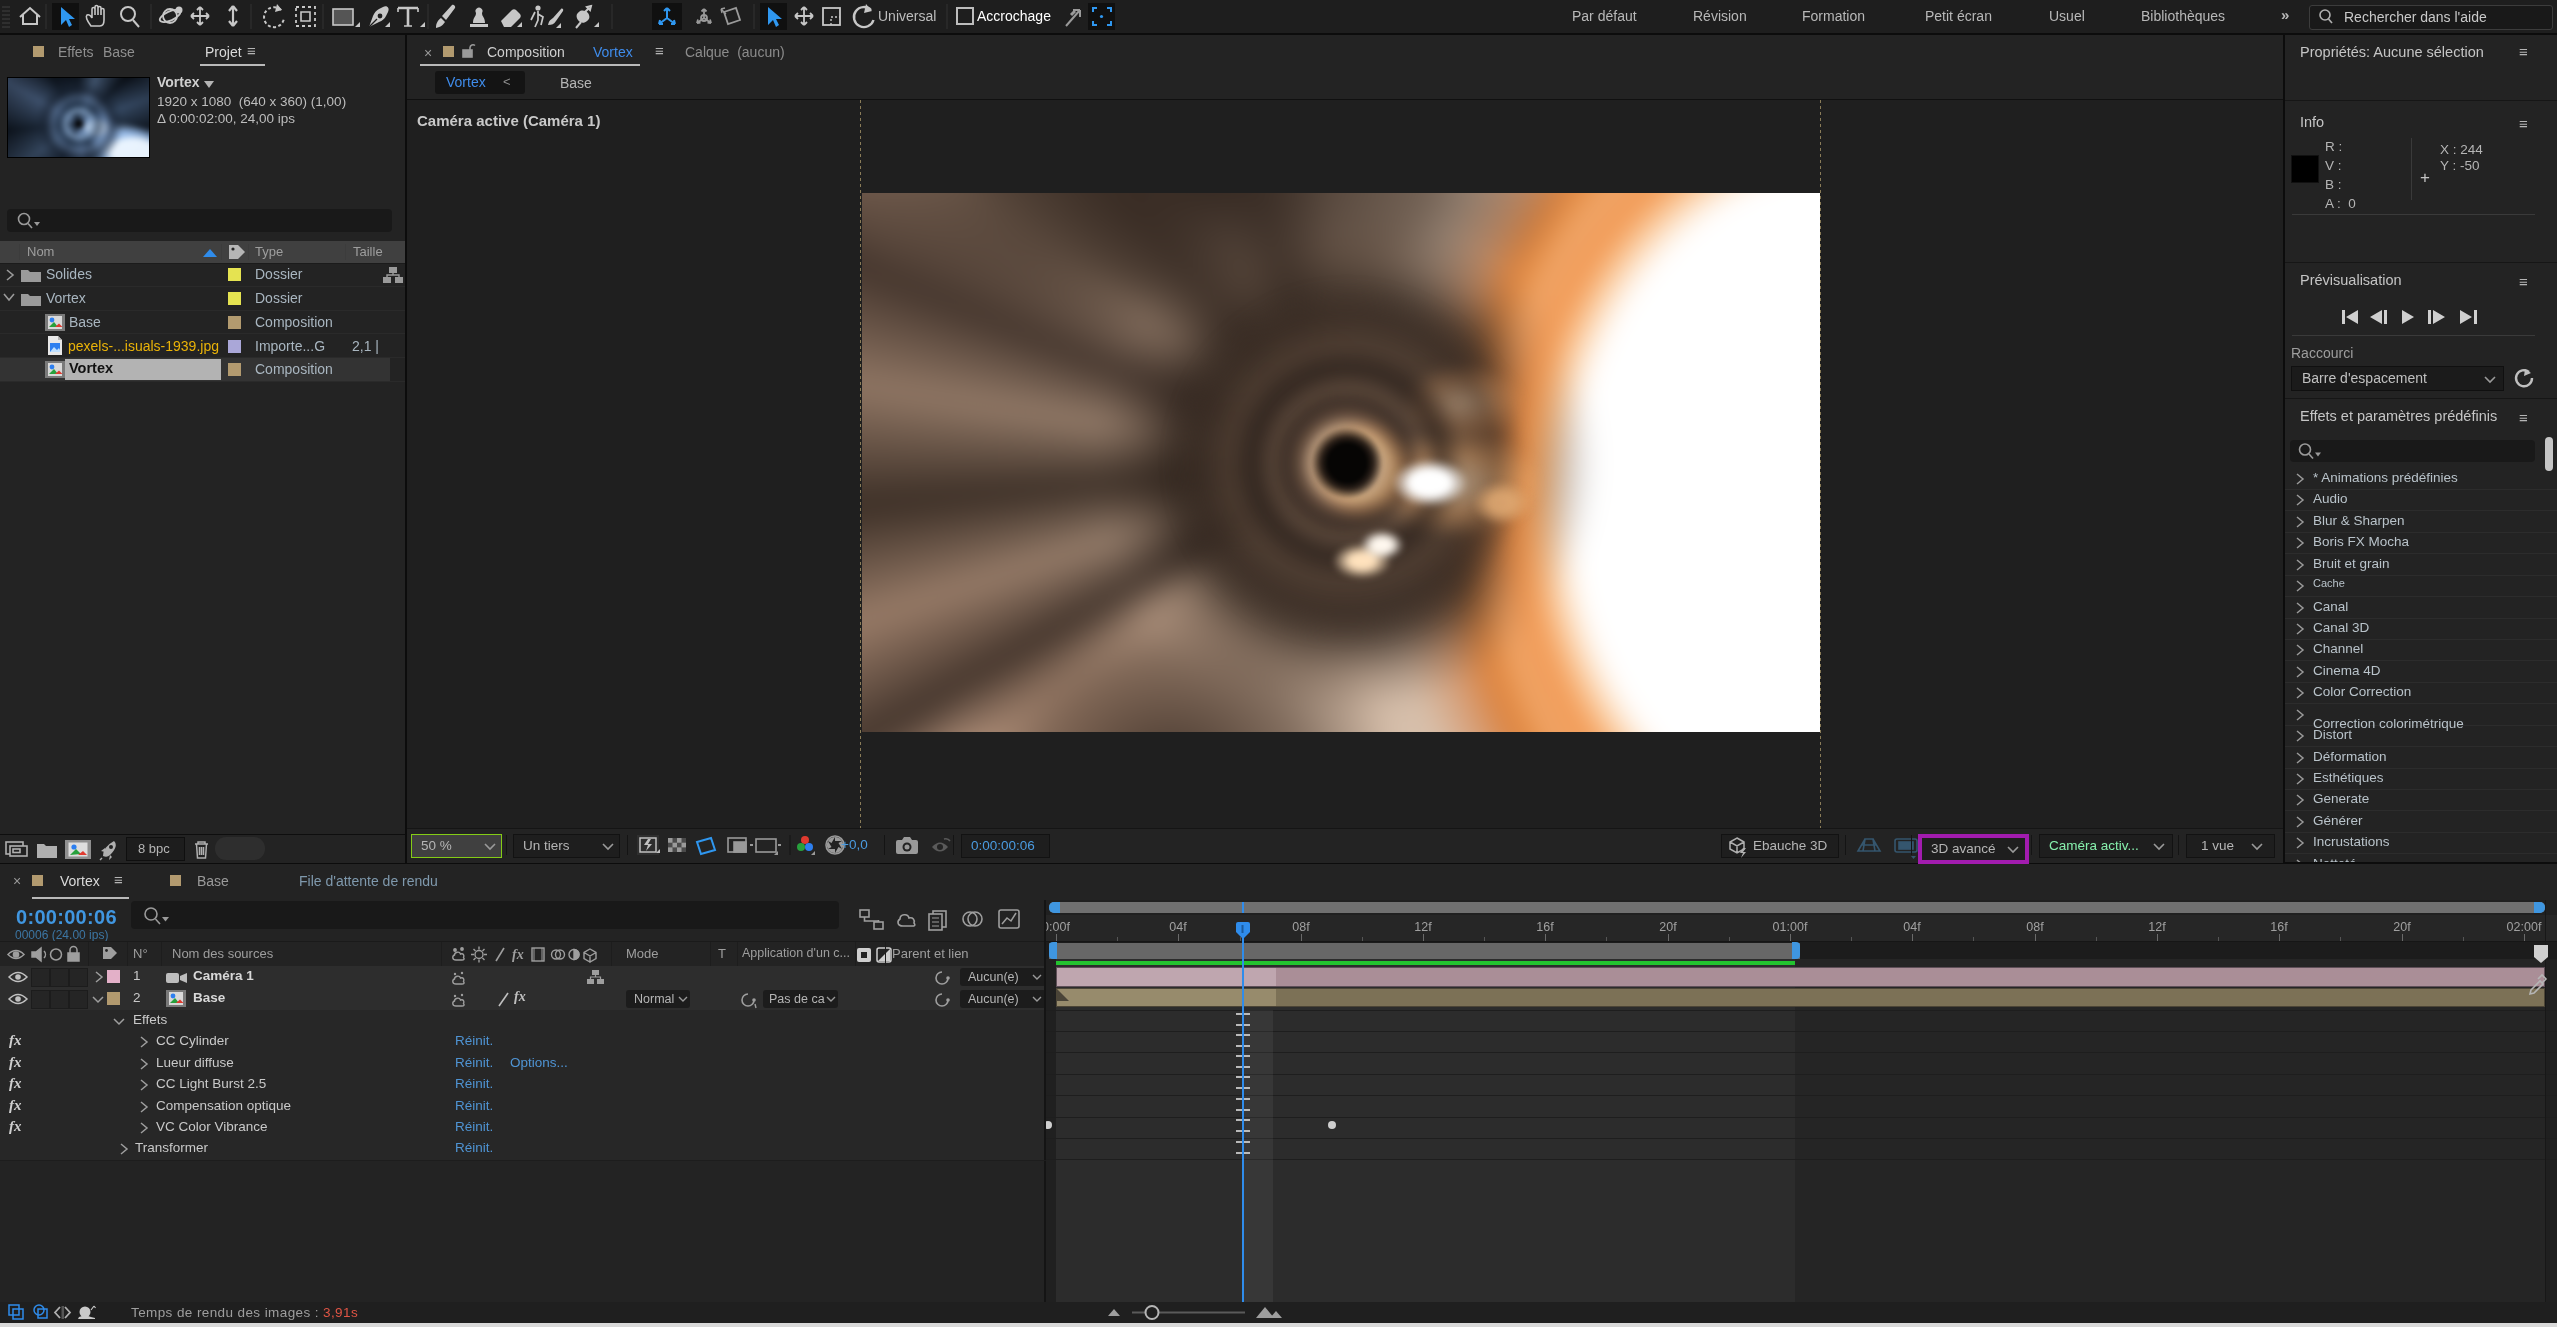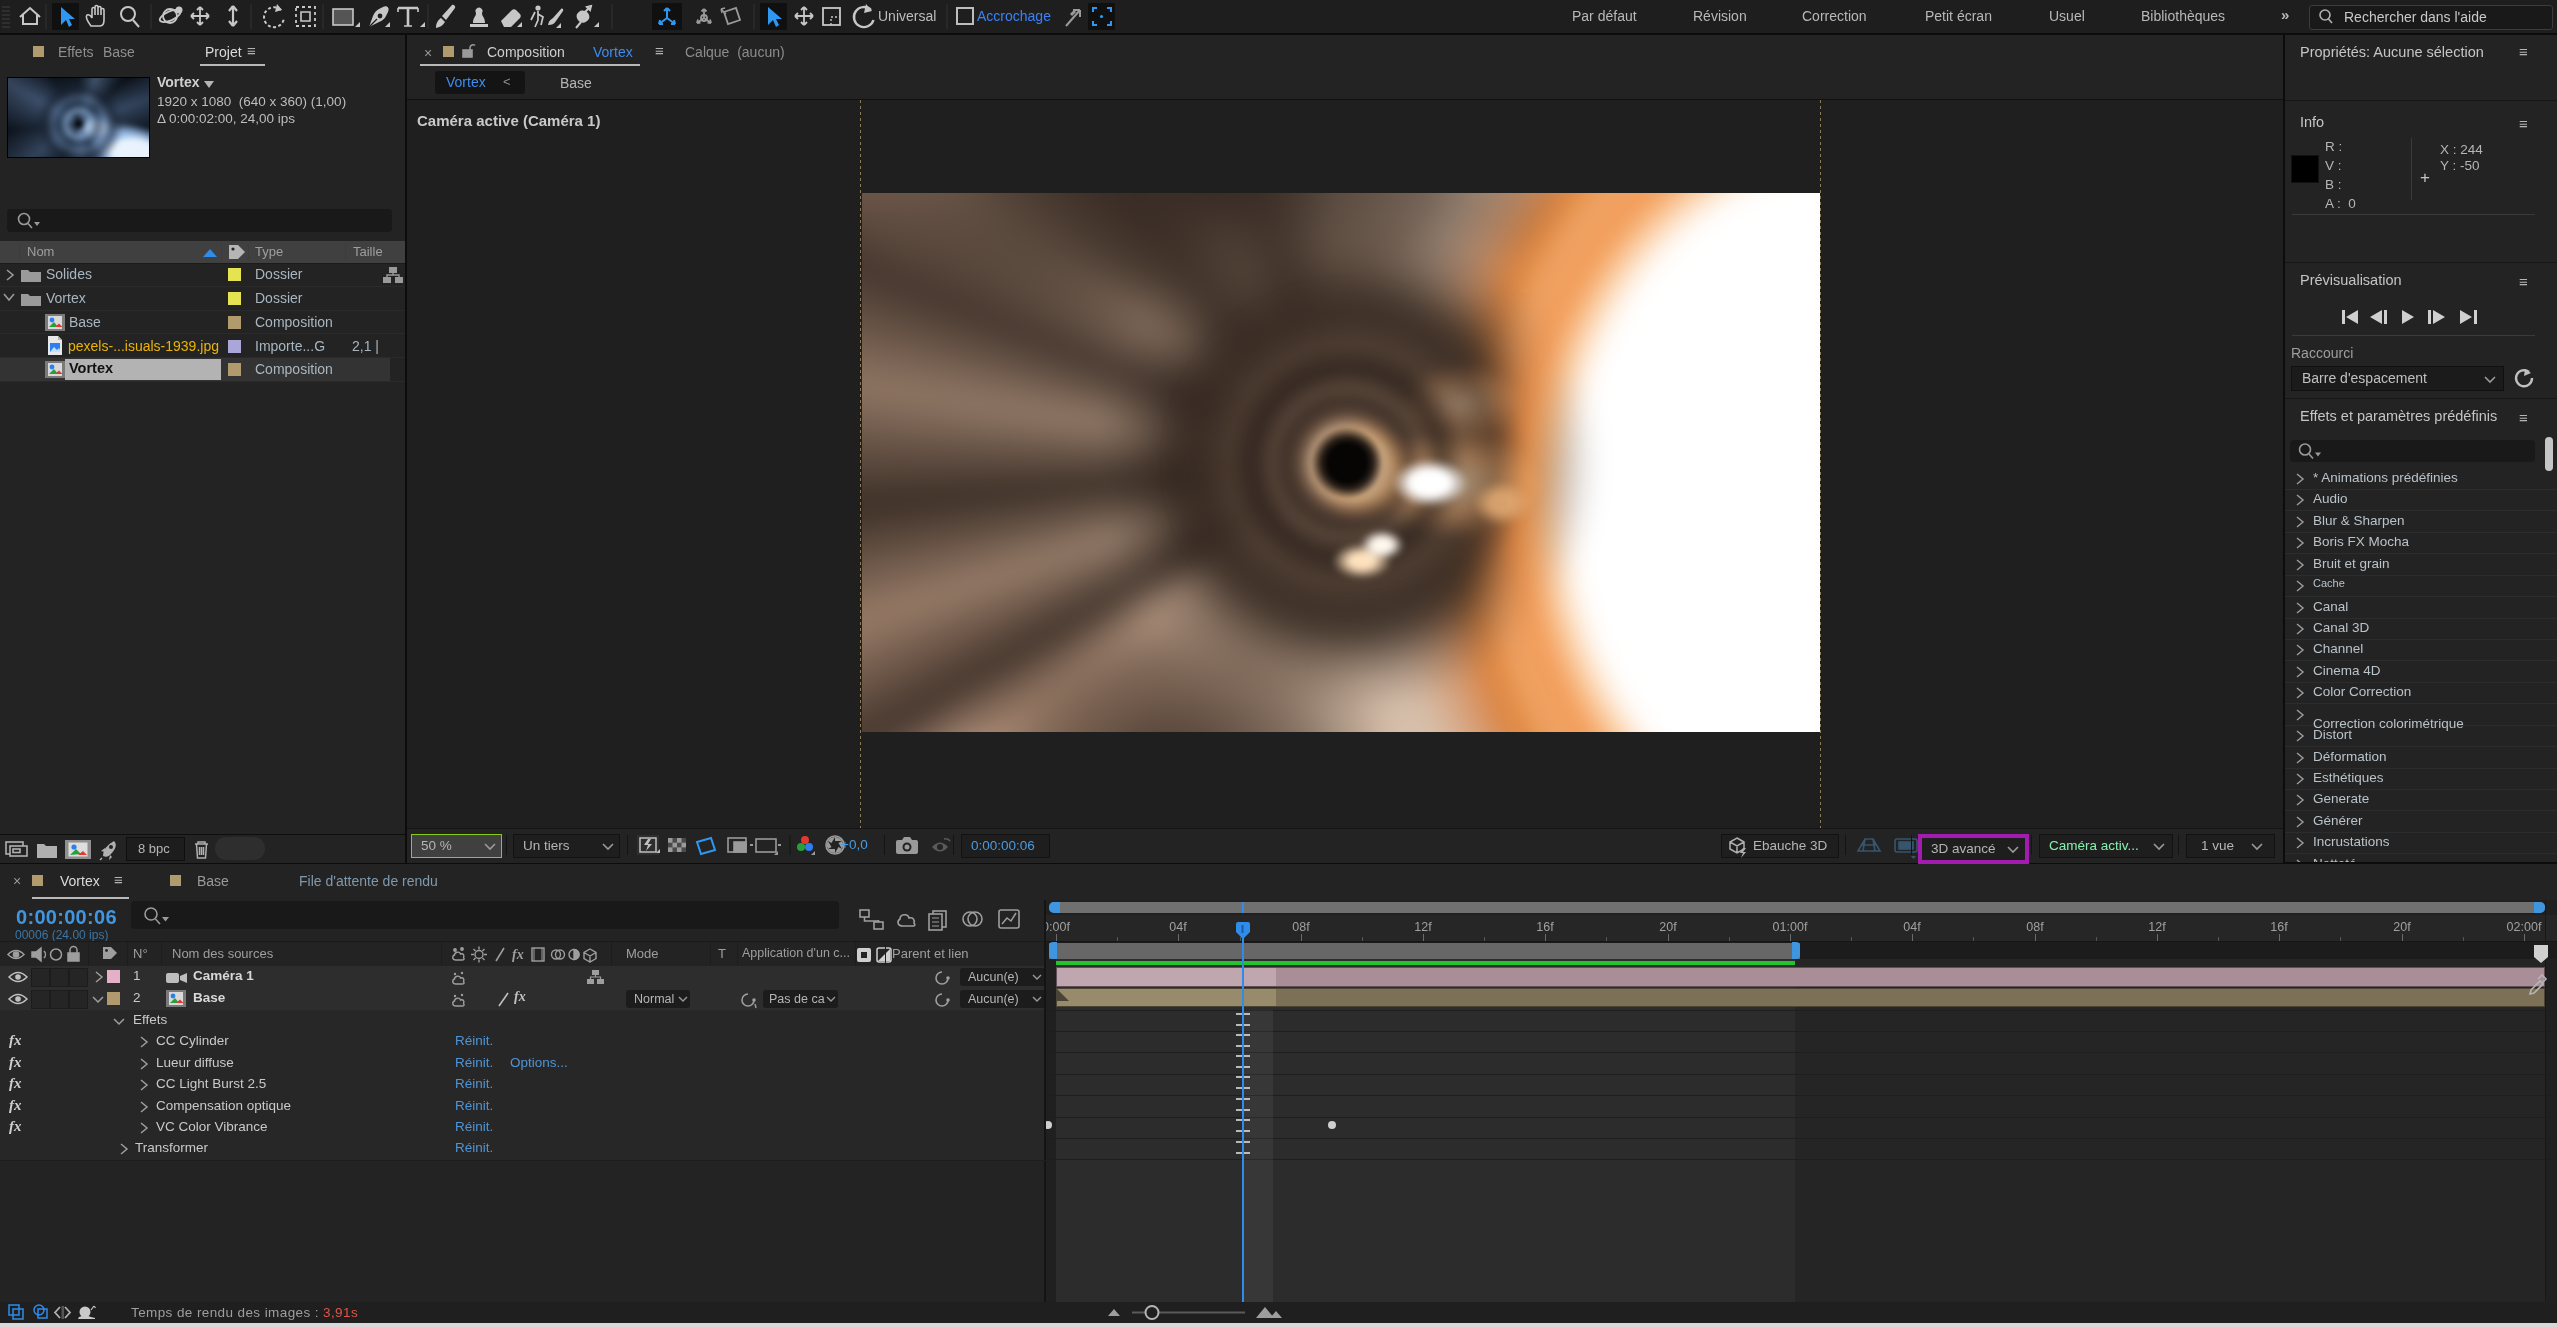--- a/index.html
+++ b/index.html
@@ -106,36 +106,36 @@
 
     <path d="M871 10 a10 10 0 1 0 2.5 10" stroke-width="2.4"></path>
     <path d="M866 4 l6 7 l-8 2 z" fill="#c7c7c7" stroke="none"></path>
   </g>
 </svg>
 <div class="t" style="left:878px;top:8px;font-size:14px;color:#bdbdbd;">Universal</div>
 <svg width="120" height="33" viewBox="0 0 120 33" style="left:947px;top:0;">
   <line x1="0" y1="4" x2="0" y2="29" stroke="#333" stroke-width="1"></line>
   <rect x="10" y="8" width="16" height="16" fill="none" stroke="#bdbdbd" stroke-width="2"></rect>
 </svg>
-<div class="t" style="left:977px;top:8px;font-size:14px;color:#3b82f6;">Accrochage</div>
+<div class="t" style="left:977px;top:8px;font-size:14px;color:#ffffff;">Accrochage</div>
 <svg width="80" height="33" viewBox="0 0 80 33" style="left:1060px;top:0;">
   <g stroke="#9a9a9a" stroke-width="2" fill="none">
     <path d="M6 26 L20 10 M20 10 h-7 M20 10 v7"></path>
     <path d="M11 15 l4-4" stroke-width="3" stroke="#9a9a9a"></path>
   </g>
   <rect x="28" y="3" width="27" height="27" fill="#101010"></rect>
   <g stroke="#2f97f0" stroke-width="2" fill="none">
     <path d="M33 12 v-4 h4 M47 8 h4 v4 M51 21 v4 h-4 M37 25 h-4 v-4"></path>
   </g>
   <circle cx="41.5" cy="16.5" r="1.6" fill="#2f97f0"></circle>
 </svg>
 
 <div class="t" style="left:1572px;top:8px;font-size:14px;color:#b8b8b8;">Par défaut</div>
 <div class="t" style="left:1693px;top:8px;font-size:14px;color:#b8b8b8;">Révision</div>
-<div class="t" style="left:1802px;top:8px;font-size:14px;color:#b8b8b8;">Correction</div>
+<div class="t" style="left:1802px;top:8px;font-size:14px;color:#b8b8b8;">Formation</div>
 <div class="t" style="left:1925px;top:8px;font-size:14px;color:#b8b8b8;">Petit écran</div>
 <div class="t" style="left:2049px;top:8px;font-size:14px;color:#b8b8b8;">Usuel</div>
 <div class="t" style="left:2141px;top:8px;font-size:14px;color:#b8b8b8;">Bibliothèques</div>
 <div class="t" style="left:2281px;top:6px;font-size:15px;color:#b8b8b8;font-weight:bold;">»</div>
 <div class="abs" style="left:2309px;top:5px;width:242px;height:23px;background:#191919;border:1px solid #3c3c3c;border-radius:3px;">
   <svg width="20" height="21" viewBox="0 0 20 21" style="left:6px;top:0;">
         <circle cx="9" cy="9" r="5" fill="none" stroke="#b0b0b0" stroke-width="1.6"></circle>
         <line x1="12.5" y1="13" x2="16" y2="17" stroke="#b0b0b0" stroke-width="1.6"></line>
       </svg>
   <div class="t" style="left:34px;top:3px;font-size:14px;color:#c9c9c9;">Rechercher dans l'aide</div>

